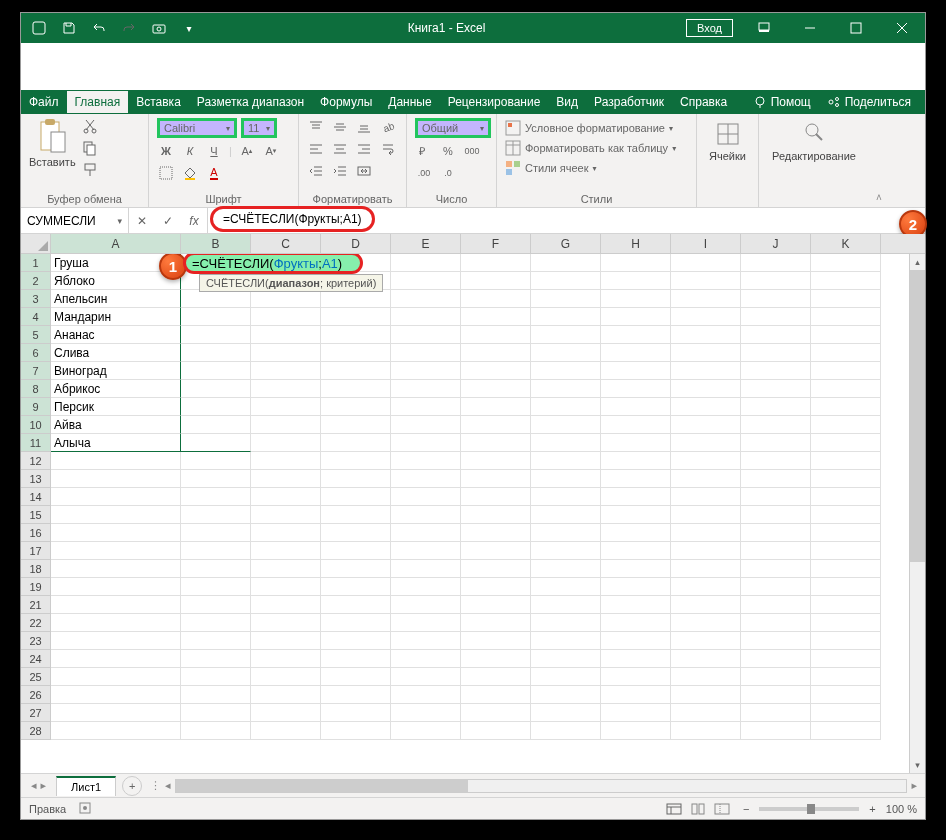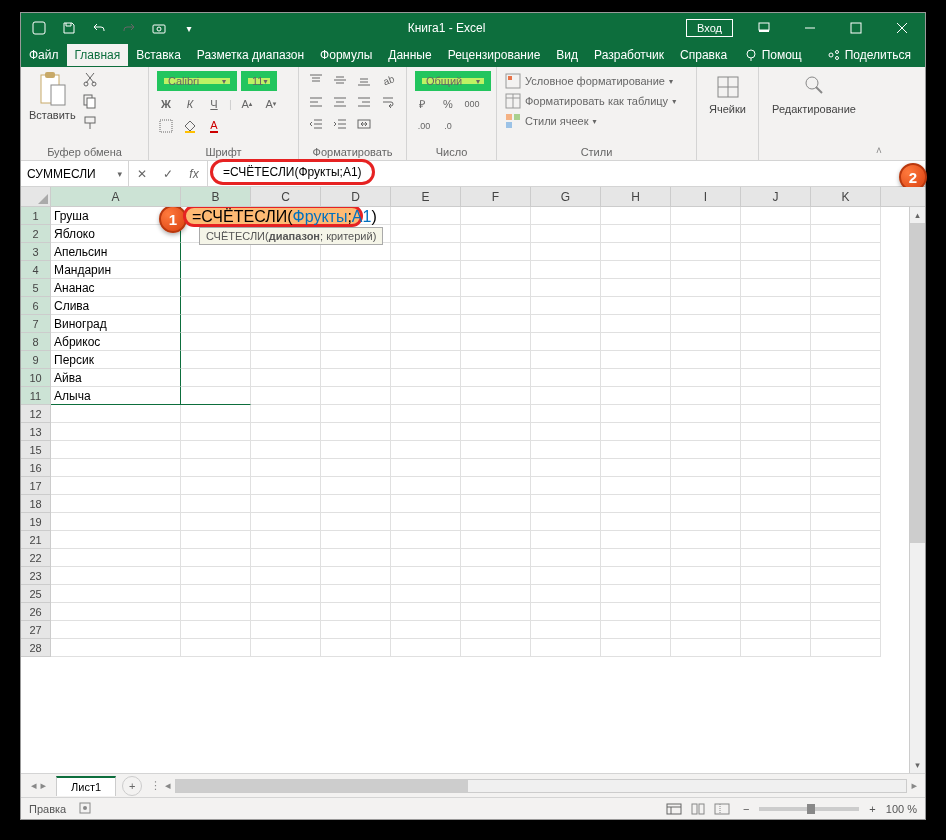--- a/index.html
+++ b/index.html
@@ -7,35 +7,35 @@
 .app { position: absolute; top: 12px; left: 20px; width: 906px; height: 808px; background: #fff; display: flex; flex-direction: column; border: 1px solid #999; }
 
 .titlebar { height: 30px; background: #0d6e3d; display: flex; align-items: center; color: #fff; font-size: 12px; }
 .qa-buttons { display: flex; gap: 14px; padding: 0 10px; }
 .qa-btn { width: 16px; height: 16px; cursor: pointer; display: flex; align-items: center; justify-content: center; }
 .title-text { flex: 1; text-align: center; font-size: 12px; }
 .login-btn { border: 1px solid #fff; padding: 2px 10px; font-size: 11px; margin-right: 8px; cursor: pointer; }
 .win-controls { display: flex; }
 .win-btn { width: 46px; height: 30px; display: flex; align-items: center; justify-content: center; cursor: pointer; }
 
-.menubar { height: 24px; background: #0d6e3d; display: flex; align-items: center; font-size: 12px; color: #fff; }
+.menubar { height: 24px; background: #0d6e3d; display: flex; align-items: center; font-size: 12px; color: #fff; margin-top: 47px; }
 .menu-item { padding: 4px 8px; cursor: pointer; white-space: nowrap; }
 .menu-item.active { background: #f3f2f1; color: #0d6e3d; }
-.menu-right { margin-left: auto; display: flex; align-items: center; gap: 13px; padding-right: 8px; }
+.menu-right { margin-left: auto; display: flex; align-items: center; gap: 4px; padding-right: 8px; }
 .menu-icon-item { display: flex; align-items: center; gap: 4px; padding: 4px 6px; cursor: pointer; }
 
 .ribbon { height: 94px; background: #f3f2f1; border-bottom: 1px solid #d4d4d4; display: flex; font-size: 11px; color: #666; }
 .ribbon-group { border-right: 1px solid #d4d4d4; padding: 4px 8px 2px; display: flex; flex-direction: column; justify-content: space-between; }
 .ribbon-controls { display: flex; align-items: flex-start; gap: 6px; flex: 1; }
 .ribbon-label { text-align: center; font-size: 11px; color: #666; padding-top: 2px; }
 .paste-btn { display: flex; flex-direction: column; align-items: center; gap: 2px; cursor: pointer; color: #444; }
 .small-stack { display: flex; flex-direction: column; gap: 6px; }
 .mini-btn { width: 20px; height: 16px; cursor: pointer; }
 .font-row { display: flex; gap: 4px; align-items: center; margin-bottom: 4px; }
-.font-combo { border: 7px solid #22c55e; background: #bef264; padding: 1px 4px; font-size: 11px; height: 20px; display: flex; align-items: center; }
+.font-combo { border: 3px solid #22c55e; background: #c4b5fd; padding: 1px 4px; font-size: 11px; height: 20px; display: flex; align-items: center; }
 .btn-row { display: flex; gap: 6px; align-items: center; }
 .fmt-btn { width: 18px; height: 18px; cursor: pointer; display: inline-flex; align-items: center; justify-content: center; }
 .large-btn { display: flex; flex-direction: column; align-items: center; gap: 2px; cursor: pointer; color: #444; padding: 2px 4px; }
 .style-item { display: flex; align-items: center; gap: 4px; padding: 2px 0; cursor: pointer; font-size: 11px; color: #666; }
 
 .formula-bar { height: 26px; border-bottom: 1px solid #d4d4d4; display: flex; align-items: center; font-size: 12px; background: #fff; }
 .name-box { width: 108px; border-right: 1px solid #d4d4d4; padding: 0 6px; height: 100%; display: flex; align-items: center; justify-content: space-between; }
 .name-box-arrow { color: #666; font-size: 9px; }
 .fb-btns { display: flex; border-right: 1px solid #d4d4d4; height: 100%; }
 .fb-btn { width: 26px; display: flex; align-items: center; justify-content: center; cursor: pointer; color: #666; }
@@ -53,21 +53,21 @@
 .col-h.sel { background: #cce3d5; }
 
 .grid-rows { flex: 1; overflow: hidden; position: relative; }
 .grid-row { display: flex; height: 18px; }
 .row-h { width: 30px; background: #e6e6e6; border-right: 1px solid #ccc; border-bottom: 1px solid #ccc; display: flex; align-items: center; justify-content: center; font-size: 11px; color: #444; }
 .row-h.sel { background: #cce3d5; }
 .cell { border-right: 1px solid #e0e0e0; border-bottom: 1px solid #e0e0e0; padding: 0 3px; font-size: 12px; color: #000; display: flex; align-items: center; overflow: visible; white-space: nowrap; }
 .cell.colA { border-right: 1px solid #0d6e3d; }
 .row-11 .cell.sel-range { border-bottom: 1px solid #0d6e3d; }
 
-.cell-edit-overlay { position: absolute; border: 3px solid #e62222; border-radius: 16px; background: #fdba74; z-index: 10; display: flex; align-items: flex-start; padding: 0 6px; font-size: 16px; }
+.cell-edit-overlay { position: absolute; border: 3px solid #e62222; border-radius: 16px; background: #86efac; z-index: 10; display: flex; align-items: flex-end; padding: 0 6px; font-size: 13px; }
 .tooltip-overlay { position: absolute; background: #f5f5e8; border: 1px solid #aaa; padding: 2px 6px; font-size: 11px; color: #555; z-index: 5; }
 
 .sheet-tabs { height: 24px; border-top: 1px solid #d4d4d4; background: #f3f2f1; display: flex; align-items: center; font-size: 11px; }
 .tab-nav { display: flex; gap: 4px; padding: 0 10px; color: #888; }
 .sheet-tab { background: #fff; border: 1px solid #ccc; border-bottom: none; padding: 3px 14px; cursor: pointer; border-top: 2px solid #0d6e3d; }
 .add-sheet { width: 20px; height: 20px; border: 1px solid #ccc; border-radius: 50%; display: flex; align-items: center; justify-content: center; margin-left: 6px; cursor: pointer; color: #666; }
 .hscroll-area { flex: 1; display: flex; align-items: center; padding: 0 8px; gap: 4px; }
 .hscroll-track { flex: 1; height: 14px; background: #f0f0f0; border: 1px solid #ccc; position: relative; }
 .hscroll-thumb { position: absolute; left: 0; width: 40%; height: 100%; background: #cdcdcd; }
 
@@ -642,20 +642,34 @@
           <div class="cell" style="width: 70px;"></div>
           <div class="cell" style="width: 70px;"></div>
           <div class="cell" style="width: 70px;"></div>
           <div class="cell" style="width: 70px;"></div>
           <div class="cell" style="width: 70px;"></div>
           <div class="cell" style="width: 70px;"></div>
           <div class="cell" style="width: 70px;"></div>
           <div class="cell" style="width: 70px;"></div>
         </div>
         <div class="grid-row">
+          <div class="row-h">14</div>
+          <div class="cell" style="width: 130px;"></div>
+          <div class="cell" style="width: 70px;"></div>
+          <div class="cell" style="width: 70px;"></div>
+          <div class="cell" style="width: 70px;"></div>
+          <div class="cell" style="width: 70px;"></div>
+          <div class="cell" style="width: 70px;"></div>
+          <div class="cell" style="width: 70px;"></div>
+          <div class="cell" style="width: 70px;"></div>
+          <div class="cell" style="width: 70px;"></div>
+          <div class="cell" style="width: 70px;"></div>
+          <div class="cell" style="width: 70px;"></div>
+        </div>
+        <div class="grid-row">
           <div class="row-h">15</div>
           <div class="cell" style="width: 130px;"></div>
           <div class="cell" style="width: 70px;"></div>
           <div class="cell" style="width: 70px;"></div>
           <div class="cell" style="width: 70px;"></div>
           <div class="cell" style="width: 70px;"></div>
           <div class="cell" style="width: 70px;"></div>
           <div class="cell" style="width: 70px;"></div>
           <div class="cell" style="width: 70px;"></div>
           <div class="cell" style="width: 70px;"></div>
@@ -741,20 +755,34 @@
           <div class="cell" style="width: 70px;"></div>
           <div class="cell" style="width: 70px;"></div>
           <div class="cell" style="width: 70px;"></div>
           <div class="cell" style="width: 70px;"></div>
           <div class="cell" style="width: 70px;"></div>
           <div class="cell" style="width: 70px;"></div>
           <div class="cell" style="width: 70px;"></div>
         </div>
         <div class="grid-row">
           <div class="row-h">23</div>
+          <div class="cell" style="width: 130px;"></div>
+          <div class="cell" style="width: 70px;"></div>
+          <div class="cell" style="width: 70px;"></div>
+          <div class="cell" style="width: 70px;"></div>
+          <div class="cell" style="width: 70px;"></div>
+          <div class="cell" style="width: 70px;"></div>
+          <div class="cell" style="width: 70px;"></div>
+          <div class="cell" style="width: 70px;"></div>
+          <div class="cell" style="width: 70px;"></div>
+          <div class="cell" style="width: 70px;"></div>
+          <div class="cell" style="width: 70px;"></div>
+        </div>
+        <div class="grid-row">
+          <div class="row-h">24</div>
           <div class="cell" style="width: 130px;"></div>
           <div class="cell" style="width: 70px;"></div>
           <div class="cell" style="width: 70px;"></div>
           <div class="cell" style="width: 70px;"></div>
           <div class="cell" style="width: 70px;"></div>
           <div class="cell" style="width: 70px;"></div>
           <div class="cell" style="width: 70px;"></div>
           <div class="cell" style="width: 70px;"></div>
           <div class="cell" style="width: 70px;"></div>
           <div class="cell" style="width: 70px;"></div>

